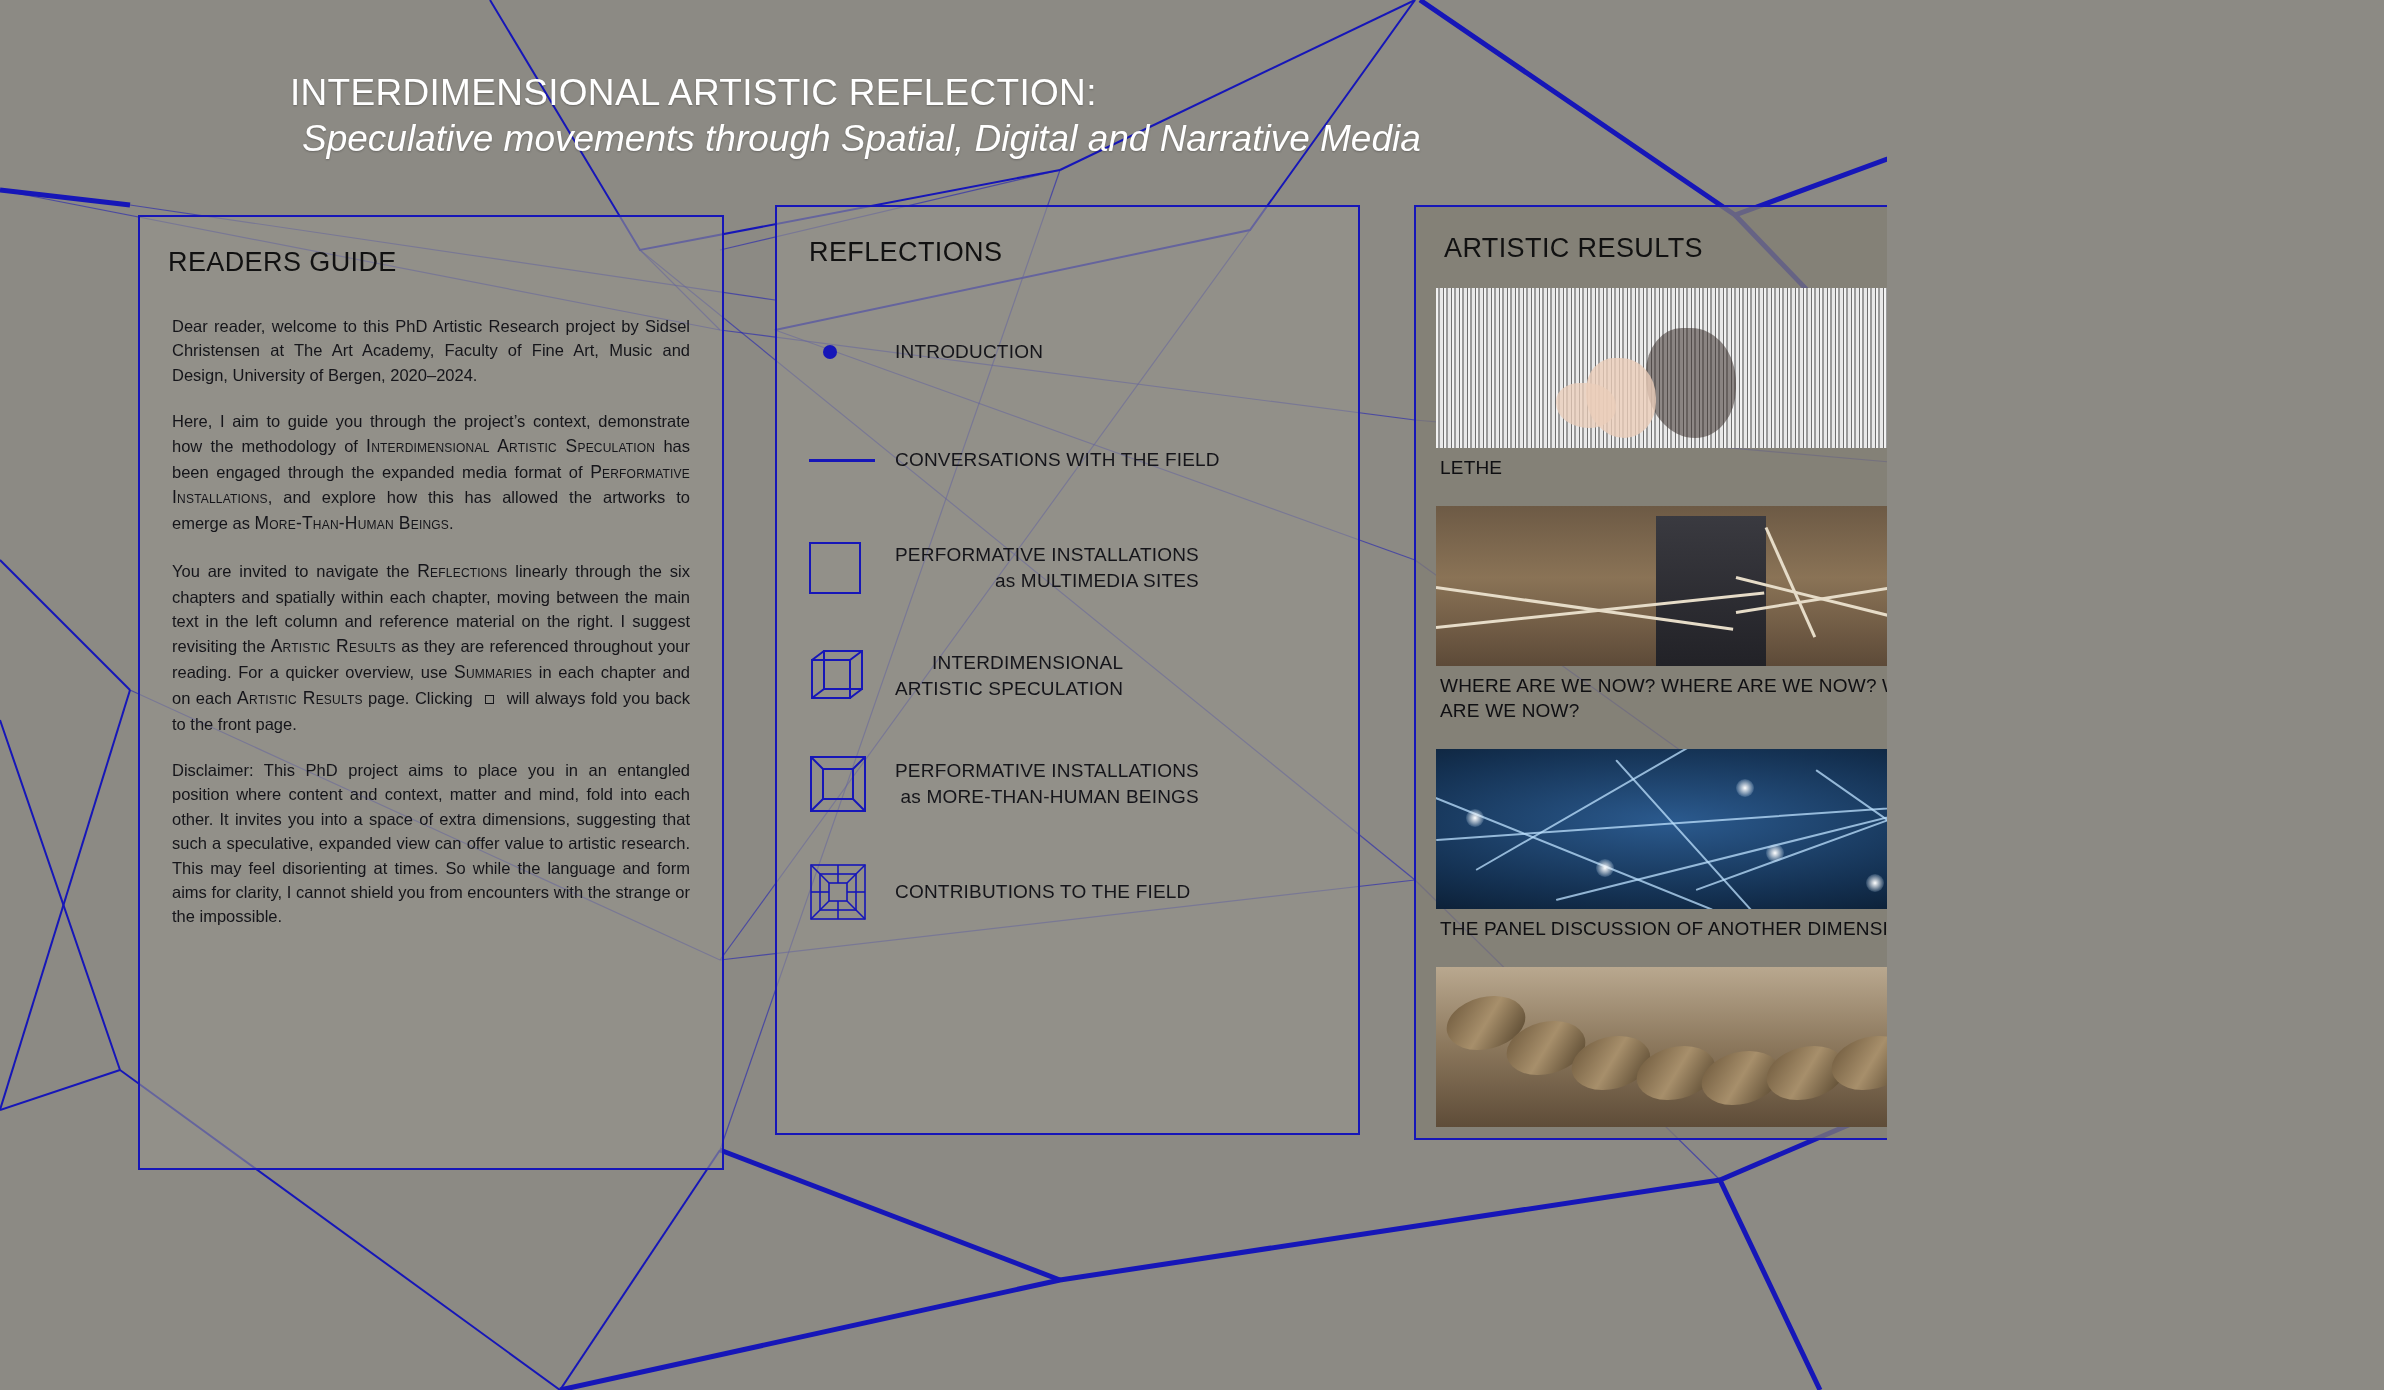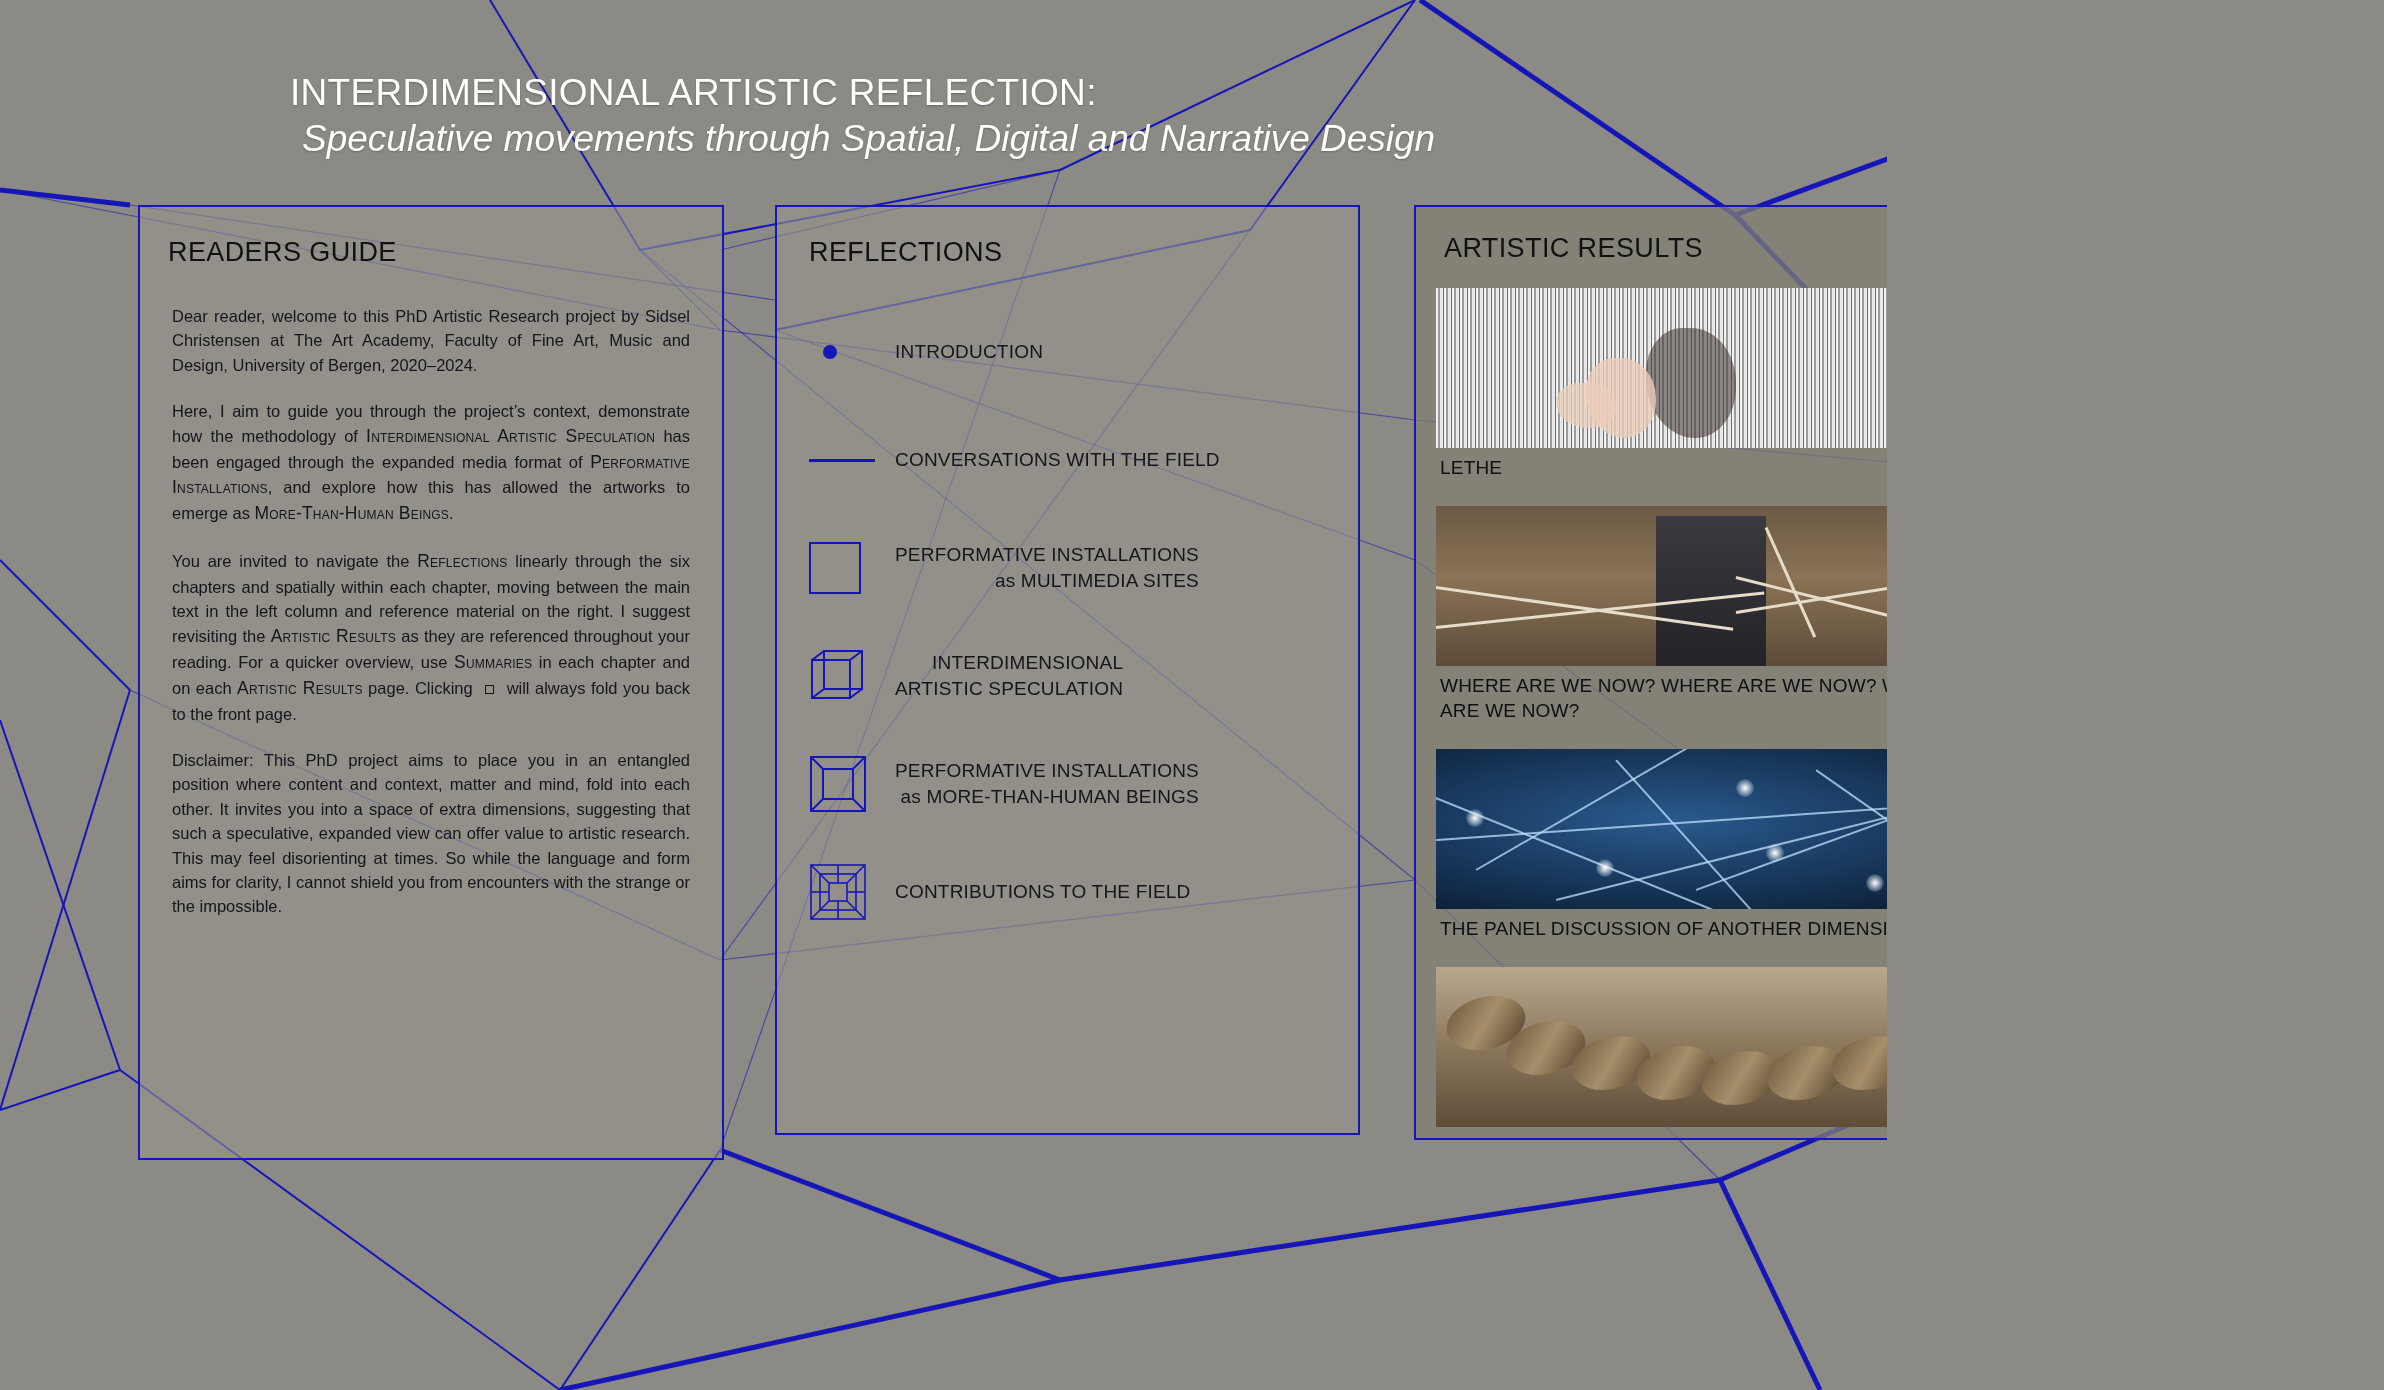--- a/index.html
+++ b/index.html
@@ -49,21 +49,21 @@
     border: 2px solid #1616b8;
     z-index: 4;
   }
   .panel-heading {
     font-size: 27px;
     color: #111111;
     letter-spacing: 0.4px;
   }
   
   #panel-readers {
-    left: 138px; top: 205px;
+    left: 138px; top: 215px;
     width: 586px; height: 955px;
   }
   #panel-readers .panel-heading {
     margin: 30px 0 0 28px;
   }
   .rg-body {
     margin: 36px 32px 0 32px;
     color: #15151a;
     font-size: 16.5px;
     line-height: 1.48;
@@ -269,21 +269,21 @@
         <path d="M1415,560 L2070,1030"></path>
         <path d="M1415,880 L1720,1180"></path>
         <path d="M720,330 L640,250"></path>
         <path d="M2130,70 L1980,470"></path>
       </g>
     </g>
   </svg>
 
   <div class="title-block">
     <div class="title-line1">INTERDIMENSIONAL ARTISTIC REFLECTION:</div>
-    <div class="title-line2">Speculative movements through Spatial, Digital and Narrative Design</div>
+    <div class="title-line2">Speculative movements through Spatial, Digital and Narrative Media</div>
   </div>
 
   <section class="panel" id="panel-readers">
     <div class="panel-heading">READERS GUIDE</div>
     <div class="rg-body">
       <p>Dear reader, welcome to this PhD Artistic Research project by Sidsel Christensen at The Art Academy, Faculty of Fine Art, Music and Design, University of Bergen, 2020–2024.</p>
       <p>Here, I aim to guide you through the project’s context, demonstrate how the methodology of <span class="sc">Interdimensional Artistic Speculation</span> has been engaged through the expanded media format of <span class="sc">Performative Installations</span>, and explore how this has allowed the artworks to emerge as <span class="sc">More-Than-Human Beings</span>.</p>
       <p>You are invited to navigate the <span class="sc">Reflections</span> linearly through the six chapters and spatially within each chapter, moving between the main text in the left column and reference material on the right. I suggest revisiting the <span class="sc">Artistic Results</span> as they are referenced throughout your reading. For a quicker overview, use <span class="sc">Summaries</span> in each chapter and on each <span class="sc">Artistic Results</span> page. Clicking <span class="tiny-icon"></span> will always fold you back to the front page.</p>
       <p>Disclaimer: This PhD project aims to place you in an entangled position where content and context, matter and mind, fold into each other. It invites you into a space of extra dimensions, suggesting that such a speculative, expanded view can offer value to artistic research. This may feel disorienting at times. So while the language and form aims for clarity, I cannot shield you from encounters with the strange or the impossible.</p>
     </div>

